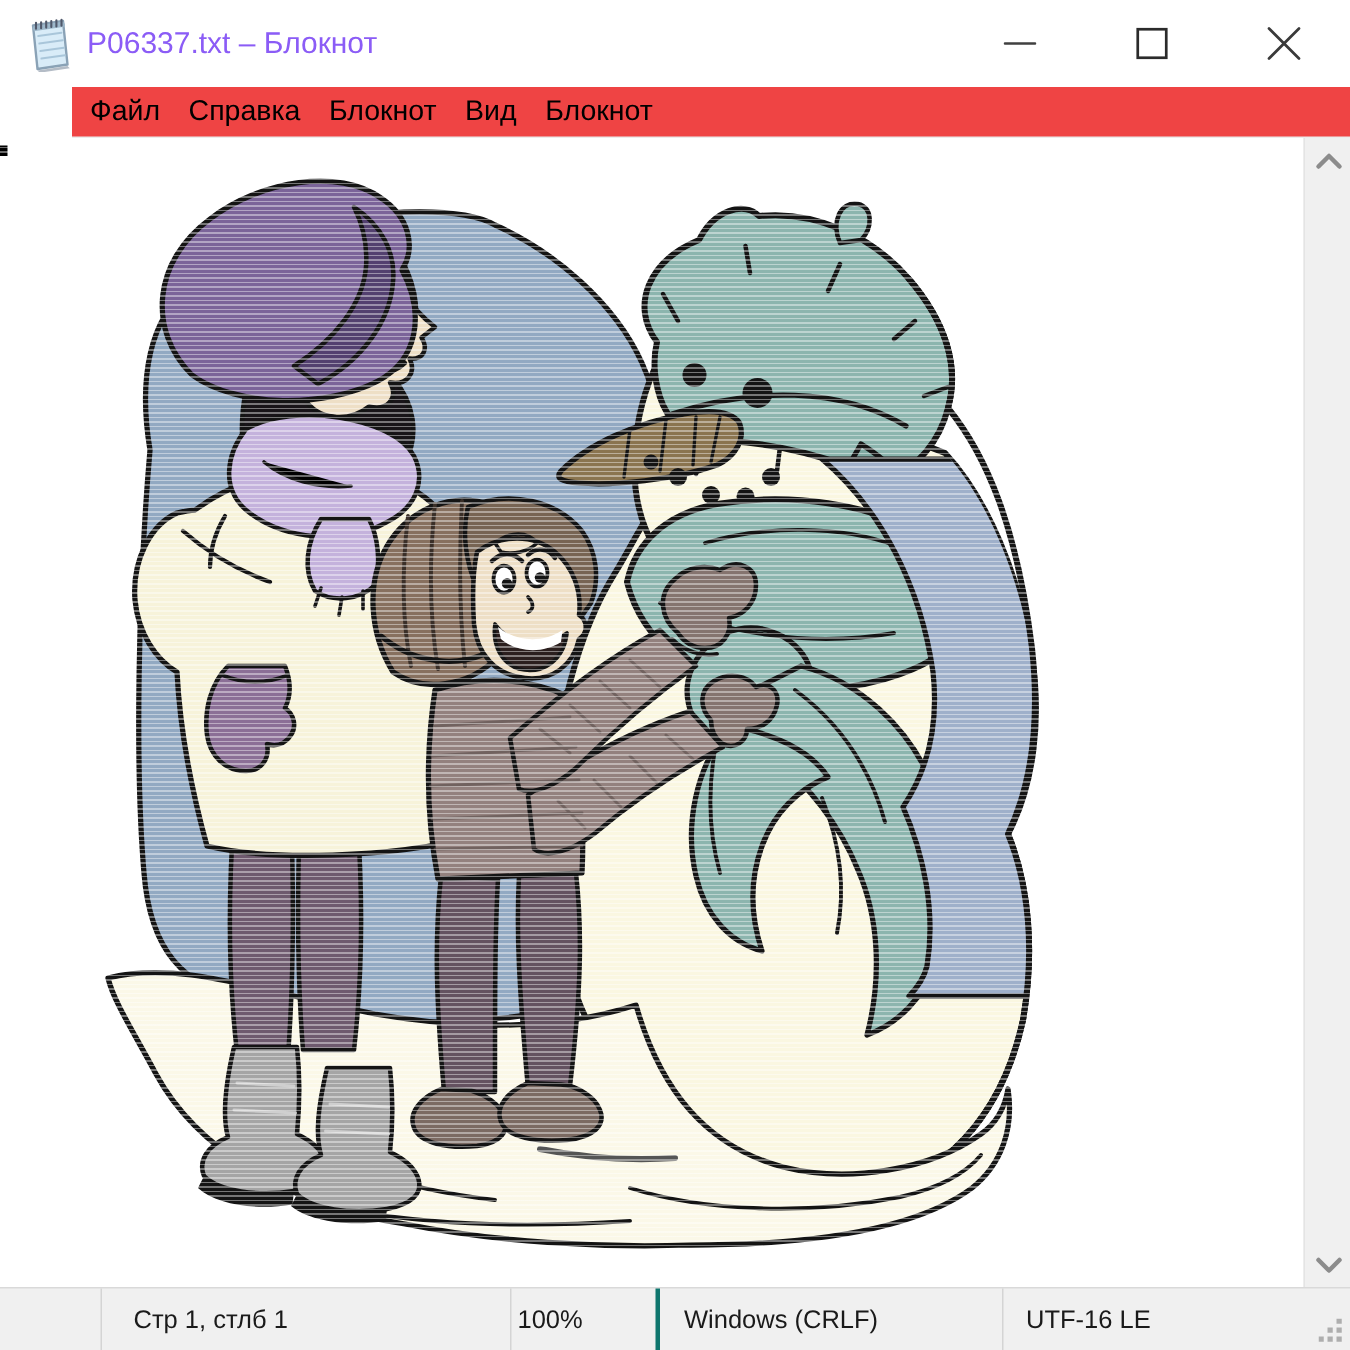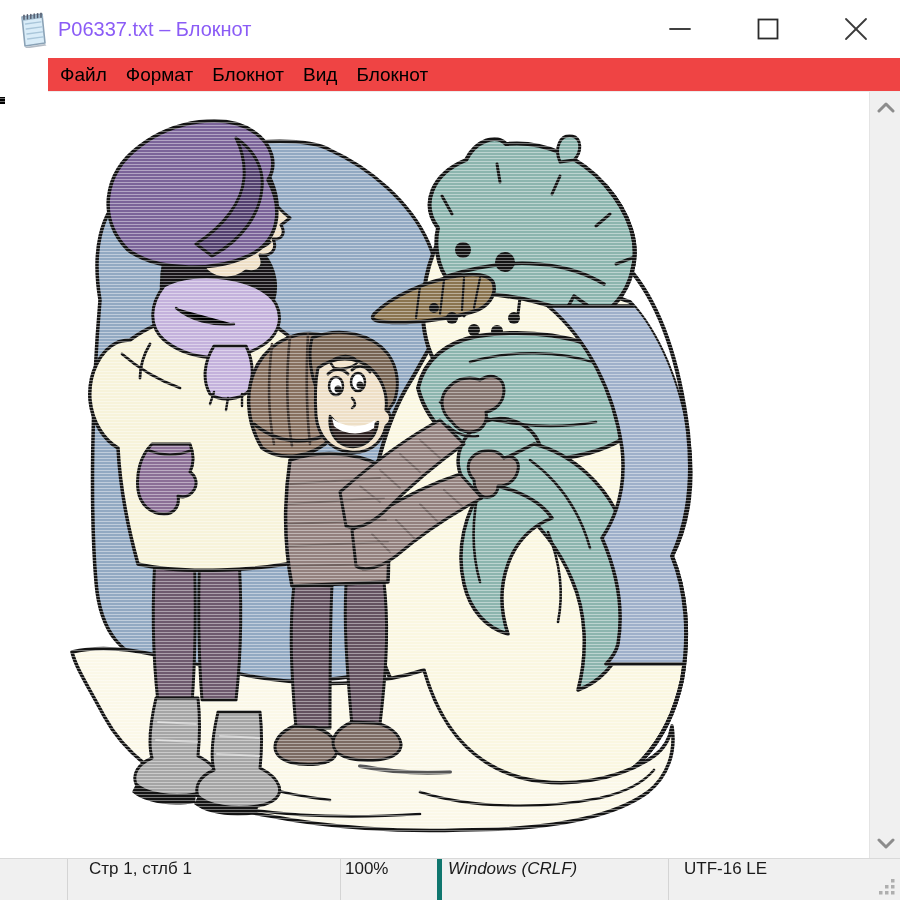--- a/index.html
+++ b/index.html
@@ -22,25 +22,25 @@
   .scanlines{position:absolute;left:0;top:92px;width:869px;height:766px;pointer-events:none;
      background:repeating-linear-gradient(to bottom, rgba(255,255,255,.42) 0 1px, rgba(255,255,255,0) 1px 3px);}
   
   .scrollbar{position:absolute;right:0;top:92px;width:31px;height:766px;background:#f0f0f0;
              border-left:1px solid #e4e4e4;box-sizing:border-box;}
   .sb-btn{position:absolute;left:0;width:31px;height:30px;display:flex;align-items:center;justify-content:center;}
   .sb-up{top:0}.sb-down{bottom:0}
   
   .statusbar{position:absolute;left:0;top:858px;width:900px;height:42px;background:#f0f0f0;
              border-top:1px solid #d9d9d9;box-sizing:border-box;display:flex;font-size:17px;color:#1a1a1a;}
-  .seg{height:100%;display:flex;align-items:flex-start;box-sizing:border-box;white-space:nowrap;}
+  .seg{height:100%;display:flex;align-items:center;box-sizing:border-box;white-space:nowrap;}
   .seg1{width:67px;}
   .seg2{width:273px;border-left:1px solid #d4d4d4;padding-left:21px;}
   .seg3{width:97px;border-left:1px solid #d4d4d4;padding-left:4px;}
-  .seg4{width:231px;border-left:5px solid #0f766e;padding-left:6px;font-style:italic;}
+  .seg4{width:231px;border-left:3px solid #0f766e;padding-left:16px;}
   .seg5{flex:1;border-left:1px solid #d4d4d4;padding-left:15px;}
   .grip{position:absolute;right:3px;bottom:3px;}
   svg path,svg line,svg circle,svg ellipse,svg polyline{stroke-linecap:round;stroke-linejoin:round;}
 </style>
 </head>
 <body>
 
 <div class="screen">
 
   <div class="titlebar">
@@ -78,21 +78,21 @@
     <div class="winbtn close">
       <svg width="24" height="24" viewBox="0 0 24 24">
           <line x1="2" y1="2" x2="22" y2="22" stroke="#3a3a3a" stroke-width="1.8"></line>
           <line x1="22" y1="2" x2="2" y2="22" stroke="#3a3a3a" stroke-width="1.8"></line>
         </svg>
     </div>
   </div>
 
   <div class="menubar">
     <span class="menu-item">Файл</span>
-    <span class="menu-item">Формат</span>
+    <span class="menu-item">Справка</span>
     <span class="menu-item">Блокнот</span>
     <span class="menu-item">Вид</span>
     <span class="menu-item">Блокнот</span>
   </div>
 
   <div class="content">
     <div class="caret-mark"></div>
 
     <svg width="869" height="766" viewBox="0 0 869 766">
       <defs>

